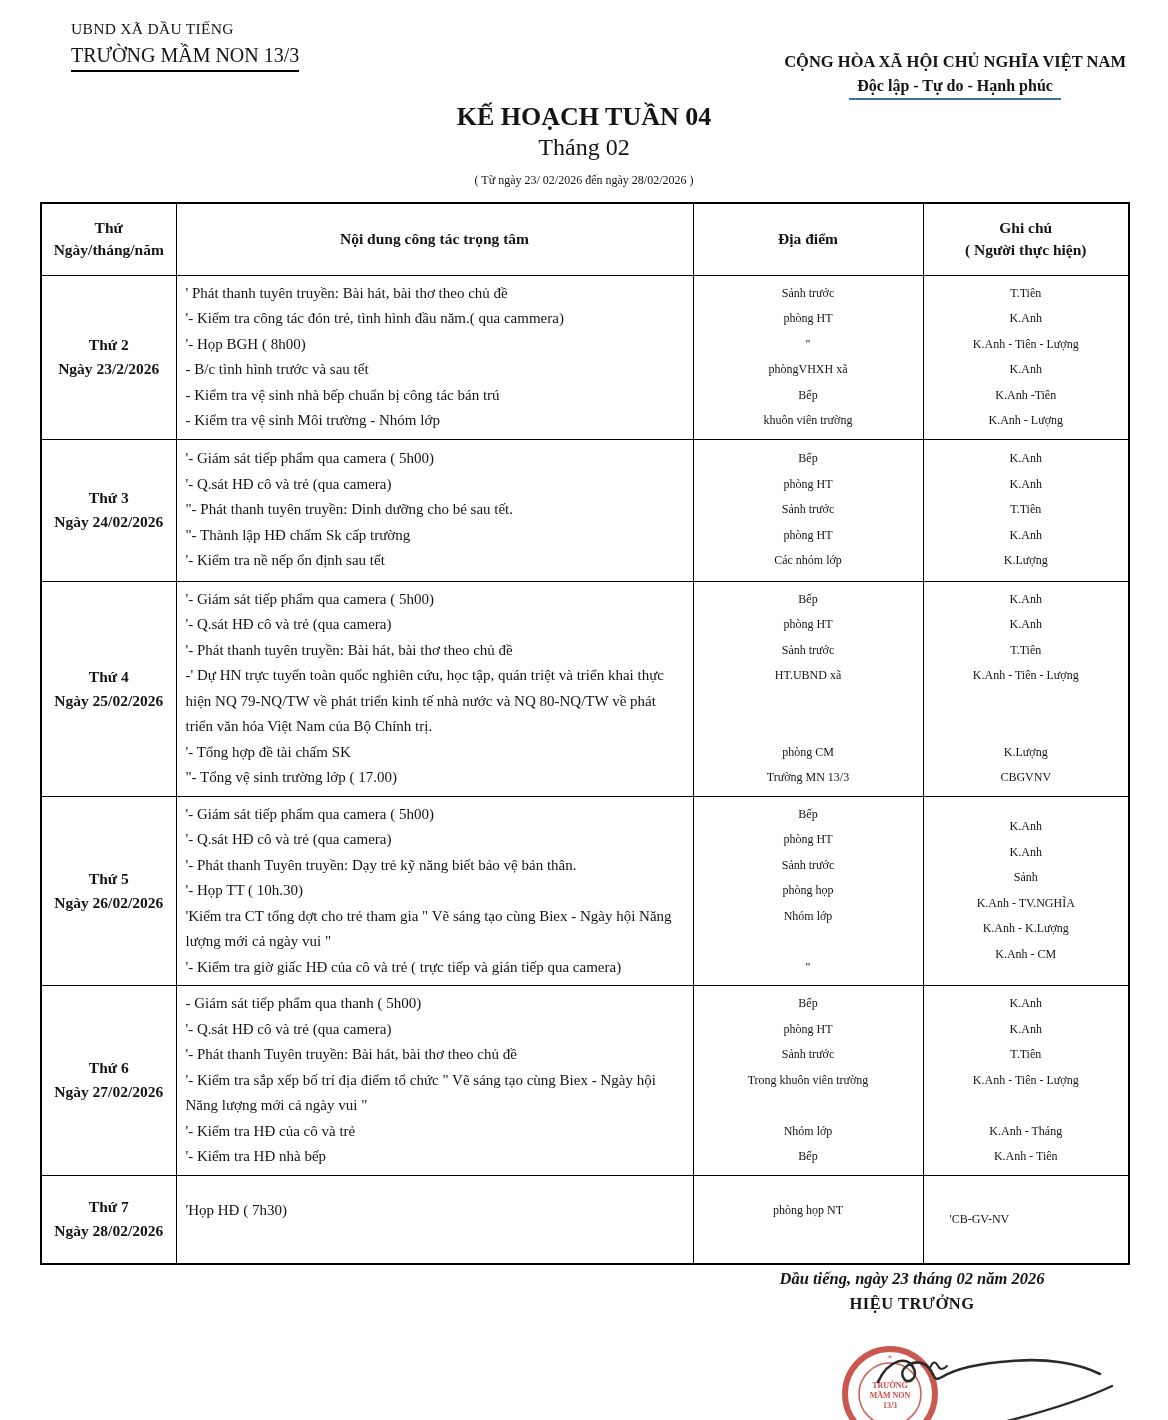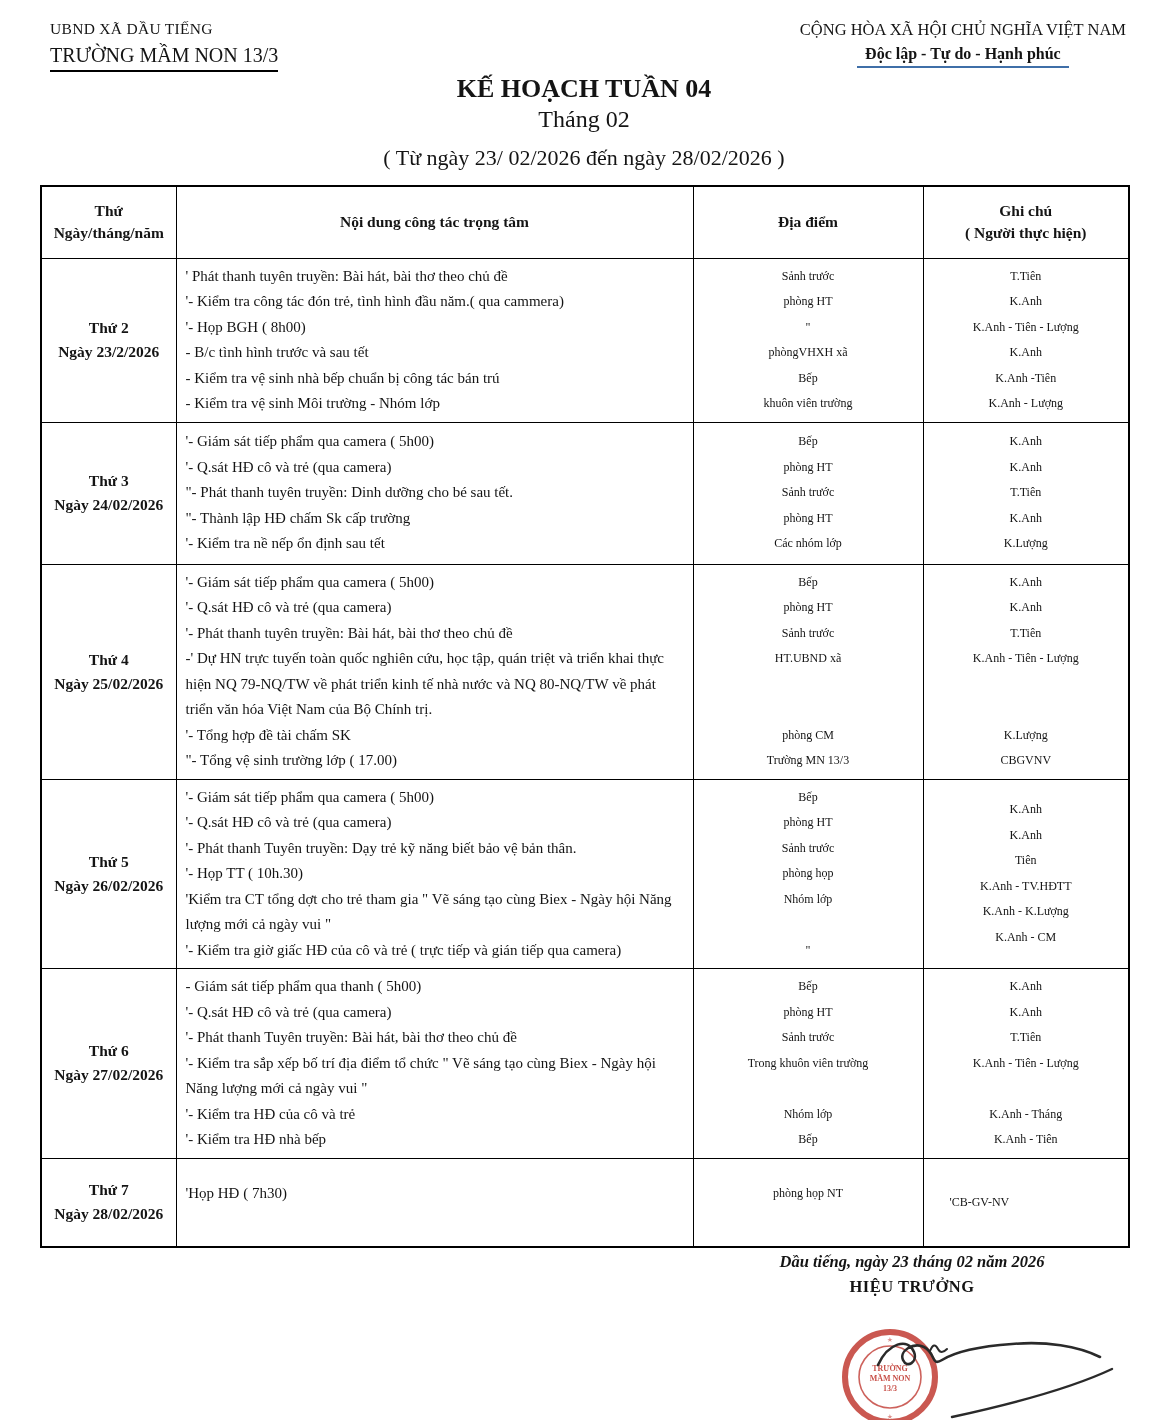--- a/index.html
+++ b/index.html
@@ -2,34 +2,34 @@
 <html style="--stamp-red: #c13b33; --motto-underline: #3f6fa8;"><head>
 <meta charset="utf-8">
 <style>
   html,body { margin:0; padding:0; background:#e9e9e9; }
   .page {
     position:relative; width:1168px; height:1420px; margin:0 auto;
     background:#ffffff; color:#141414; overflow:hidden;
     font-family:"Liberation Serif","DejaVu Serif",serif;
   }
   
-  .hdr { display:flex; justify-content:space-between; padding:20px 42px 0 50px; }
+  .hdr { display:flex; justify-content:space-between; padding:20px 42px 0 71px; }
   .hdr-left { text-align:left; }
   .hdr-left .l1 { font-size:15.5px; letter-spacing:.3px; }
   .hdr-left .l2 { font-size:20px; font-weight:normal; margin-top:6px;
                   border-bottom:2.5px solid #000; padding-bottom:3px; display:inline-block; }
   .hdr-right { text-align:center; }
-  .hdr-right .l1 { font-size:16.5px; font-weight:normal; }
+  .hdr-right .l1 { font-size:16.5px; font-weight:bold;margin-top:32px; }
   .hdr-right .l2 { font-size:16px; font-weight:bold; margin-top:5px; display:inline-block;
                    border-bottom:2px solid var(--motto-underline,#3f6fa8); padding:0 8px 3px 8px; }
   
   .title-block { text-align:center; margin-top:2px; }
   .title-1 { font-size:26px; font-weight:bold; }
   .title-2 { font-size:24px; font-weight:normal; margin-top:2px; }
-  .date-range { font-size:22px; margin-top:12px; }
+  .date-range { font-size:12px; margin-top:12px; }
   
   table.sched { border-collapse:collapse; table-layout:fixed; width:1088px;
                 margin:14px 0 0 40px; border:2.5px solid #000; }
   .sched th, .sched td { border:1.6px solid #000; vertical-align:middle; overflow:hidden; }
   .sched thead tr { height:72px; }
   .sched th { font-size:15.5px; font-weight:bold; line-height:22px; padding:2px 4px; text-align:center; }
   .sched tbody tr:nth-child(1){ height:160px; }
   .sched tbody tr:nth-child(2){ height:142px; }
   .sched tbody tr:nth-child(3){ height:200px; }
   .sched tbody tr:nth-child(4){ height:176px; }
@@ -207,22 +207,22 @@
             <div class="line">phòng HT</div>
             <div class="line">Sảnh trước</div>
             <div class="line">phòng họp</div>
             <div class="line">Nhóm lớp</div>
             <div class="line">&nbsp;</div>
             <div class="line">"</div>
           </td>
       <td class="cell-notes">
             <div class="line">K.Anh</div>
             <div class="line">K.Anh</div>
-            <div class="line">Tiên</div>
-            <div class="line">K.Anh - TV.HĐTT</div>
+            <div class="line">Sảnh</div>
+            <div class="line">K.Anh - TV.NGHĨA</div>
             <div class="line">K.Anh - K.Lượng</div>
             <div class="line">K.Anh - CM</div>
           </td>
     </tr>
         <tr>
       <td class="cell-day">
         <div class="day-line1">Thứ 6</div>
         <div class="day-line2">Ngày 27/02/2026</div>
       </td>
       <td class="cell-content">

